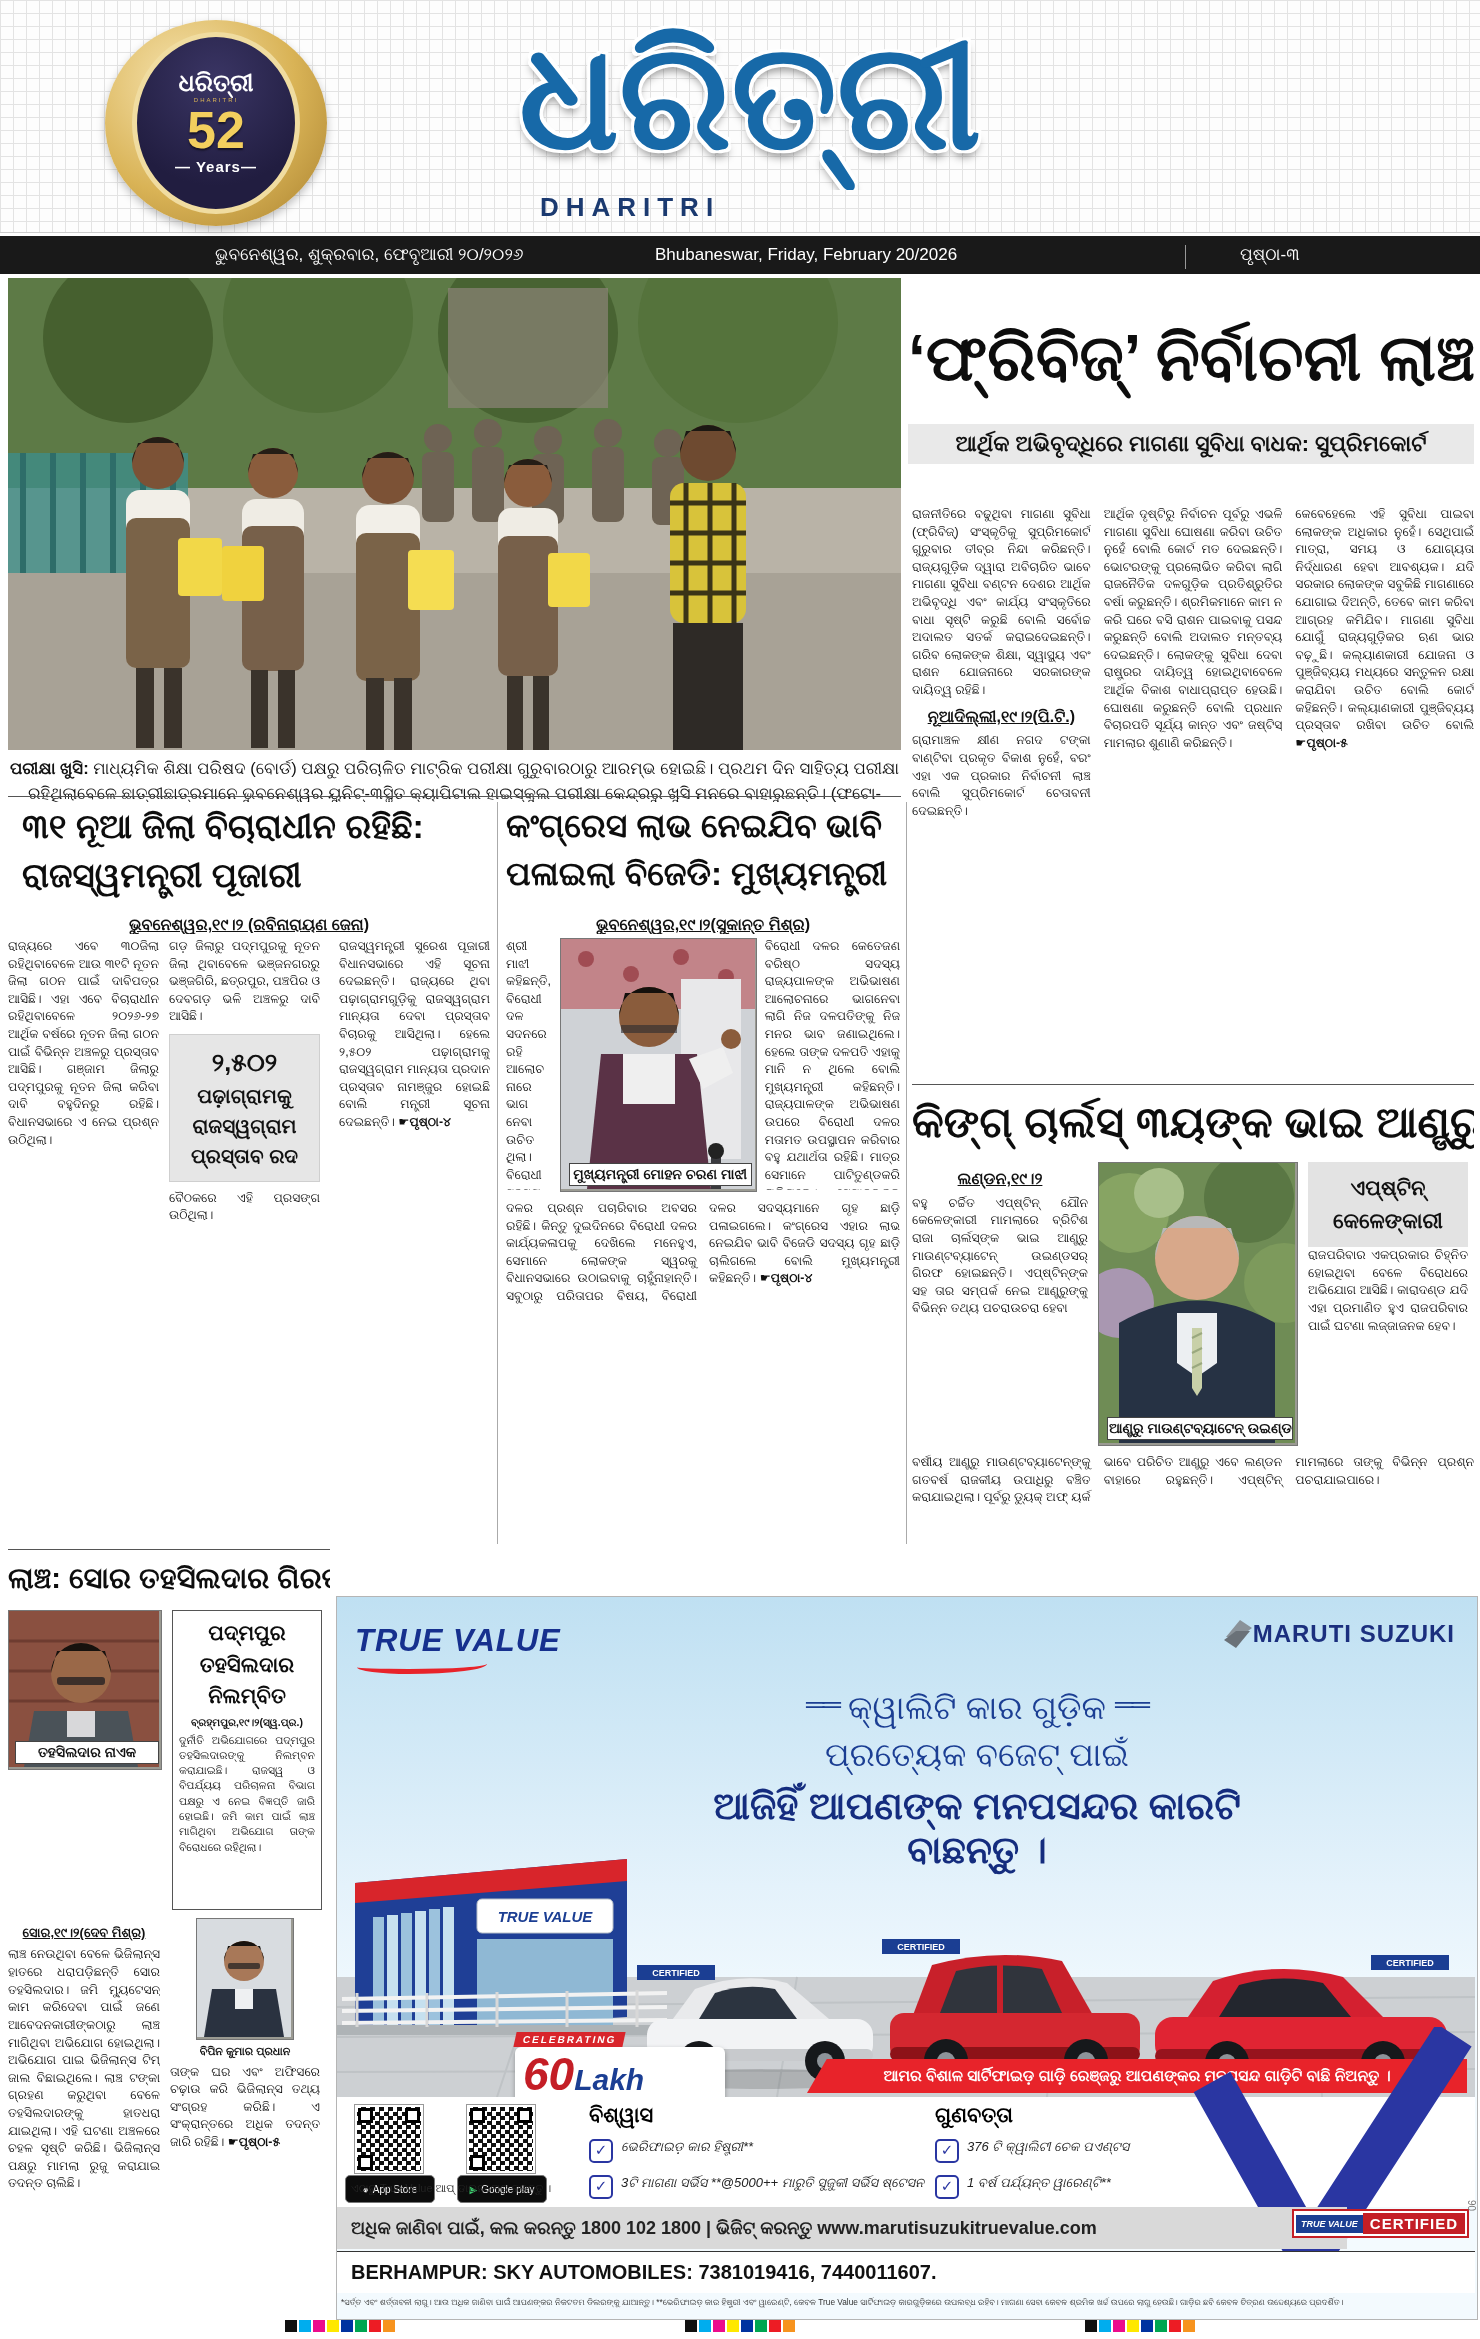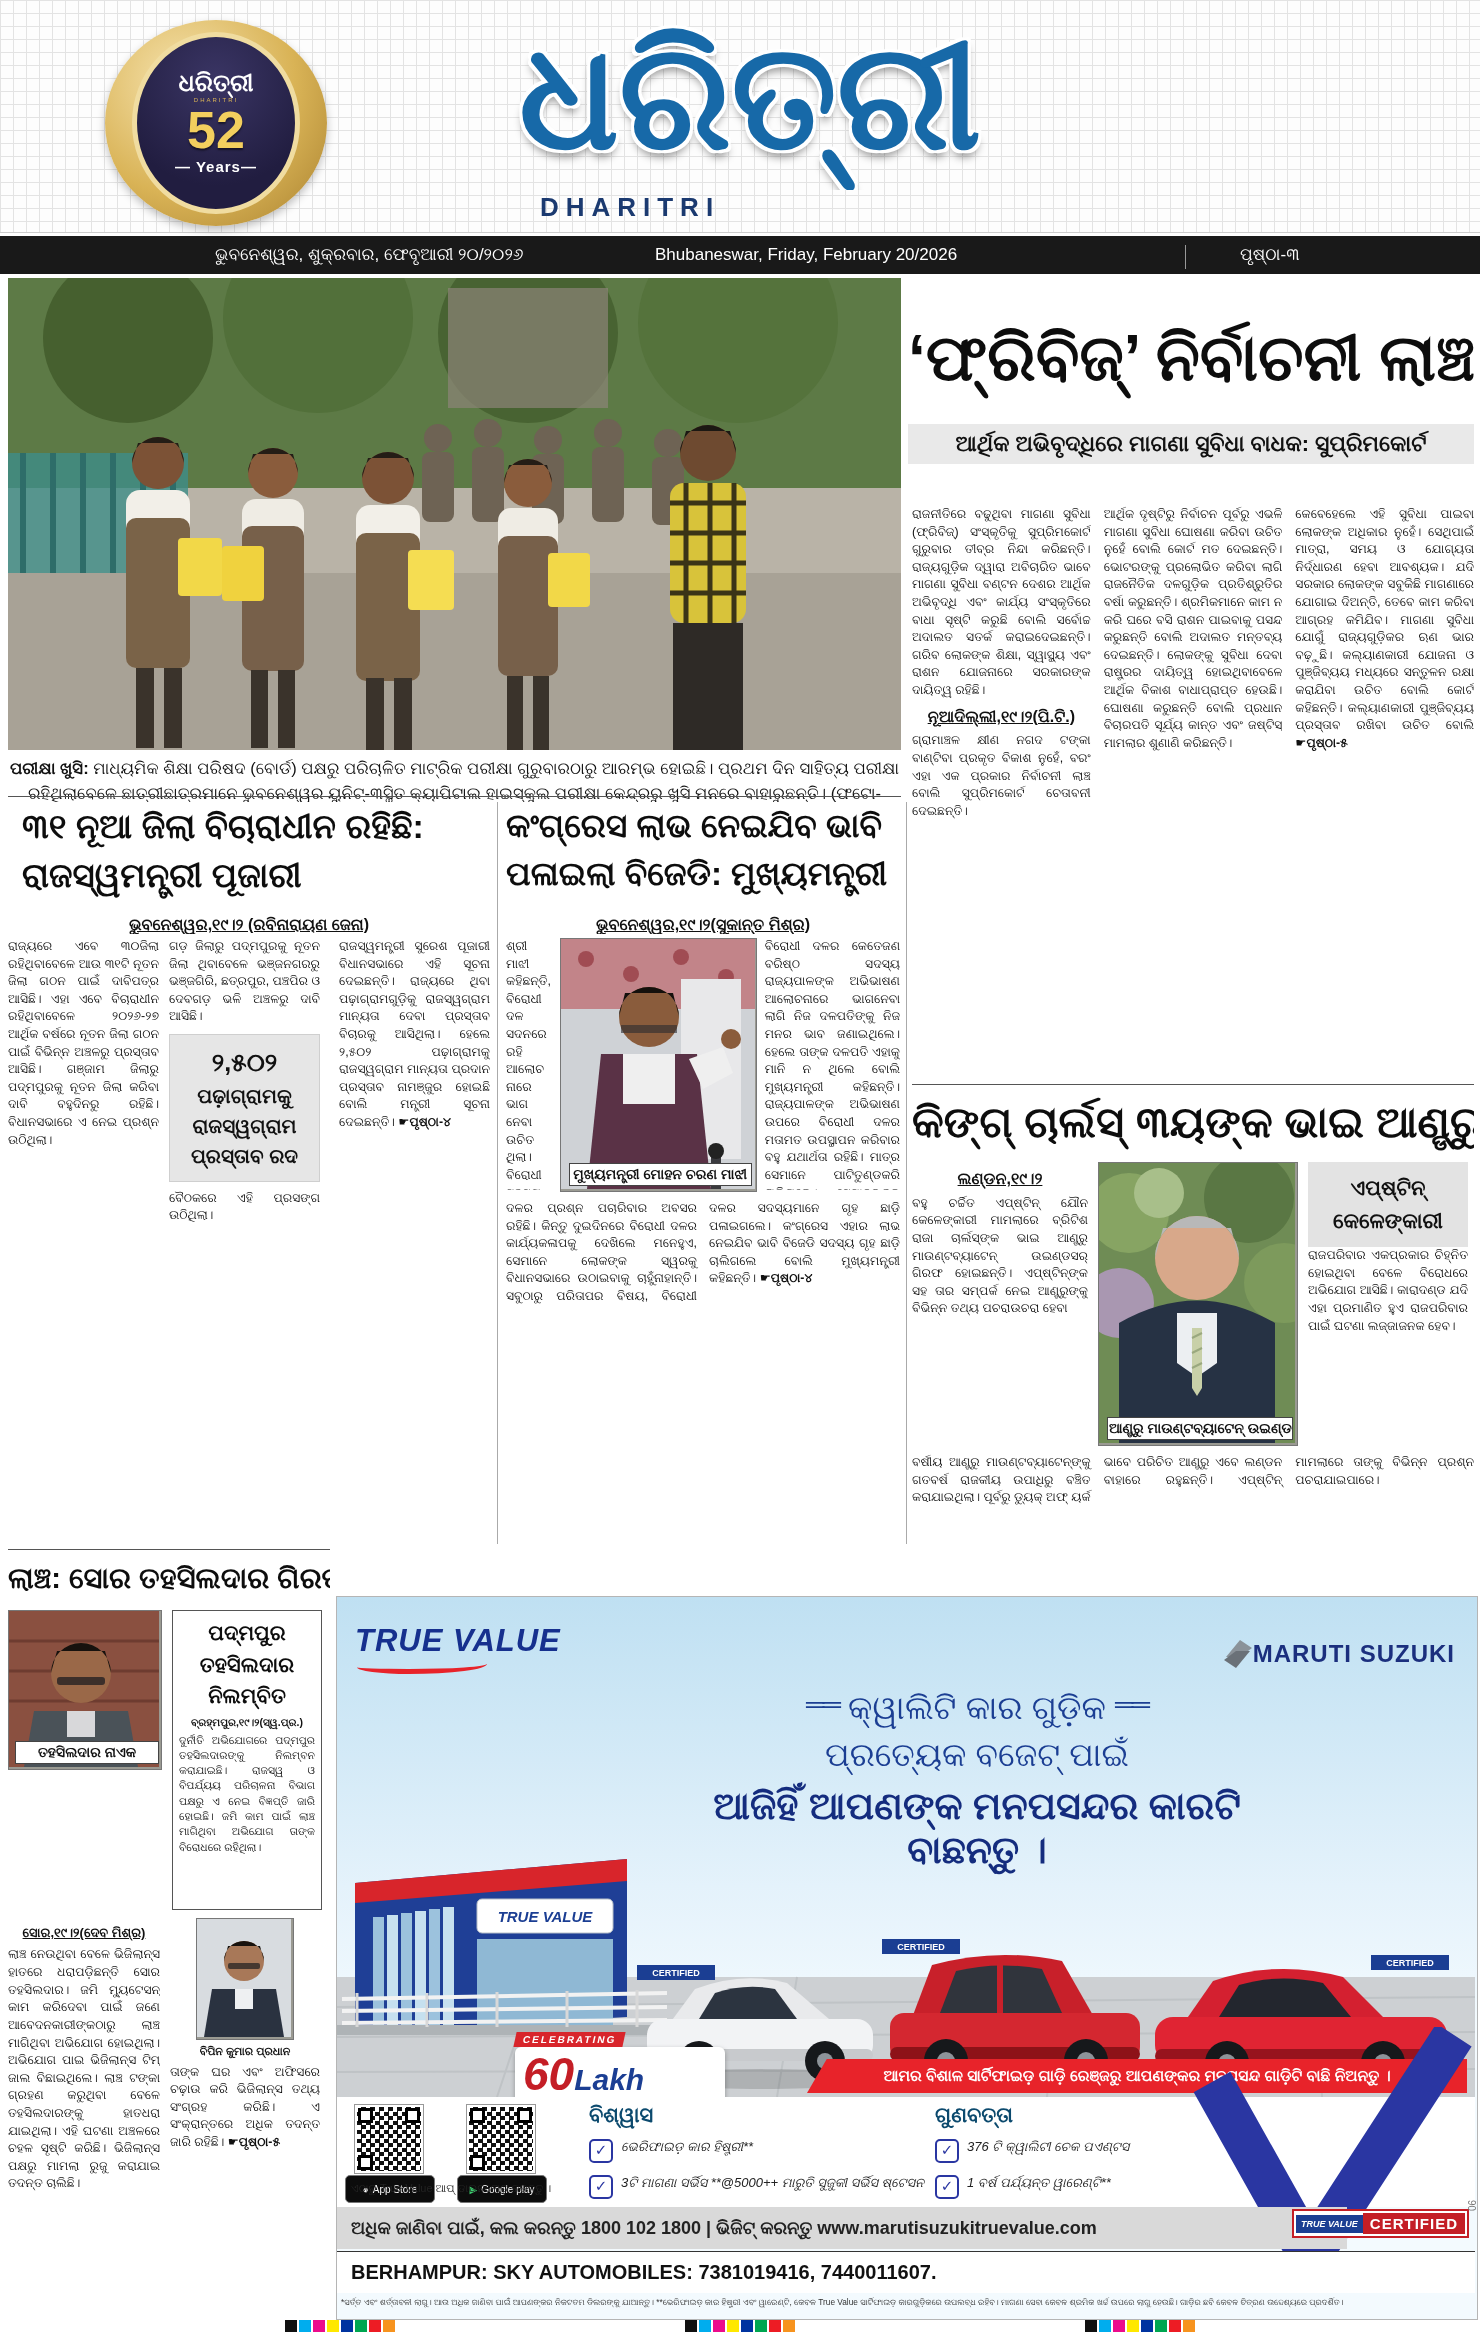--- a/index.html
+++ b/index.html
@@ -53,21 +53,21 @@
   .ms-subhead{left:908px;top:424px;width:566px;background:#e9e9e9;font-weight:bold;font-size:22px;
     text-align:center;padding:7px 0;overflow:hidden;white-space:nowrap;}
   .ms-body{left:912px;top:474px;width:562px;height:602px;display:flex;gap:13px;margin-top:32px;}
   .ms-body .body-col{width:179px;height:602px;}
   
   .ad{left:336px;top:1596px;width:1140px;height:722px;border:1px solid #b5b5b5;
     background:linear-gradient(180deg,#bfe0f2 0%,#e4f2fb 40%,#f3fafe 60%);}
   .ad .abs{position:absolute;}
   .tv-brand{left:18px;top:26px;font-style:italic;font-weight:bold;font-size:31px;color:#16308e;letter-spacing:1px;}
   .tv-swoosh{left:20px;top:60px;width:130px;height:12px;border-bottom:5px solid #e8232a;border-radius:0 0 60% 40%;}
-  .ms-logo{right:22px;top:40px;display:flex;align-items:center;}
+  .ms-logo{right:22px;top:20px;display:flex;align-items:center;}
   .ms-logo-text{font-weight:bold;font-size:24px;color:#1b2f7e;letter-spacing:1px;}
   .ad-copy{left:330px;top:92px;width:620px;text-align:center;color:#1b3e93;}
   .ad-copy .l1{font-size:33px;}
   .ad-copy .deco{color:#1b3e93;font-size:26px;vertical-align:6px;letter-spacing:-2px;}
   .ad-copy .l2{font-size:33px;margin-top:8px;}
   .ad-copy .l3{font-size:38px;font-weight:bold;color:#142c7e;margin-top:10px;}
   .badge60{left:178px;top:432px;width:210px;background:transparent;text-align:left;}
   .badge60 .celeb{display:inline-block;background:#d8252b;color:#fff;font-size:10px;font-weight:bold;
     letter-spacing:2px;padding:2px 8px;transform:skewX(-12deg);}
   .badge60 .big{background:#fff;border-radius:6px;padding:0 8px 2px;display:inline-block;box-shadow:0 2px 5px rgba(0,0,0,.3);}
@@ -77,21 +77,21 @@
     display:inline-block;padding-top:1px;background:#fff;}
   .redstrip{left:470px;top:462px;width:660px;height:34px;background:#e8232a;color:#fff;font-weight:bold;font-size:15.5px;
     display:flex;align-items:center;justify-content:center;clip-path:polygon(3% 0,100% 0,100% 100%,0 100%);overflow:hidden;white-space:nowrap;}
   .ad-panel{left:0;top:500px;width:1138px;height:110px;background:#fff;}
   .qr{position:absolute;width:64px;height:64px;border:2px solid #fff;outline:1px solid #999;
     background:repeating-conic-gradient(#111 0 25%,#fff 0 50%) 0 0/9px 9px;}
   .qr .f{position:absolute;width:15px;height:15px;border:3px solid #000;background:#fff;box-sizing:border-box;}
   .qr .f1{left:1px;top:1px;} .qr .f2{right:1px;top:1px;} .qr .f3{left:1px;bottom:1px;}
   .appbadge{position:absolute;width:88px;height:26px;background:#0c0c0c;border:1px solid #777;border-radius:5px;
     color:#fff;font-size:10px;display:flex;align-items:center;justify-content:center;gap:4px;white-space:nowrap;overflow:hidden;}
-  .check-head{position:absolute;font-weight:bold;font-size:21px;color:#0c4a6e;}
+  .check-head{position:absolute;font-weight:bold;font-size:21px;color:#000000;}
   .check-item{position:absolute;display:flex;align-items:flex-start;gap:8px;font-size:13px;font-style:italic;color:#222;white-space:nowrap;overflow:hidden;}
   .tick{flex:0 0 auto;width:20px;height:20px;border:2px solid #2a36a2;border-radius:5px;color:#2a36a2;
     font-weight:bold;font-size:15px;line-height:18px;text-align:center;background:#fff;}
   .bigv{left:845px;top:430px;}
   .cert-logo{right:8px;top:612px;display:flex;align-items:center;border:2px solid #c41e26;background:#fff;padding:2px;}
   .cert-tv{background:#1b3e93;color:#fff;font-style:italic;font-weight:bold;font-size:9px;padding:4px 5px;white-space:nowrap;}
   .cert-c{background:#c41e26;color:#fff;font-weight:bold;font-size:15px;padding:2px 7px;letter-spacing:1px;}
   .infostrip{left:0;top:610px;width:1010px;height:42px;background:#d9d9d9;display:flex;align-items:center;
     font-size:18px;font-weight:bold;color:#222;padding-left:14px;box-sizing:border-box;overflow:hidden;white-space:nowrap;}
   .appnote{left:14px;top:585px;font-size:11px;color:#222;white-space:nowrap;}

